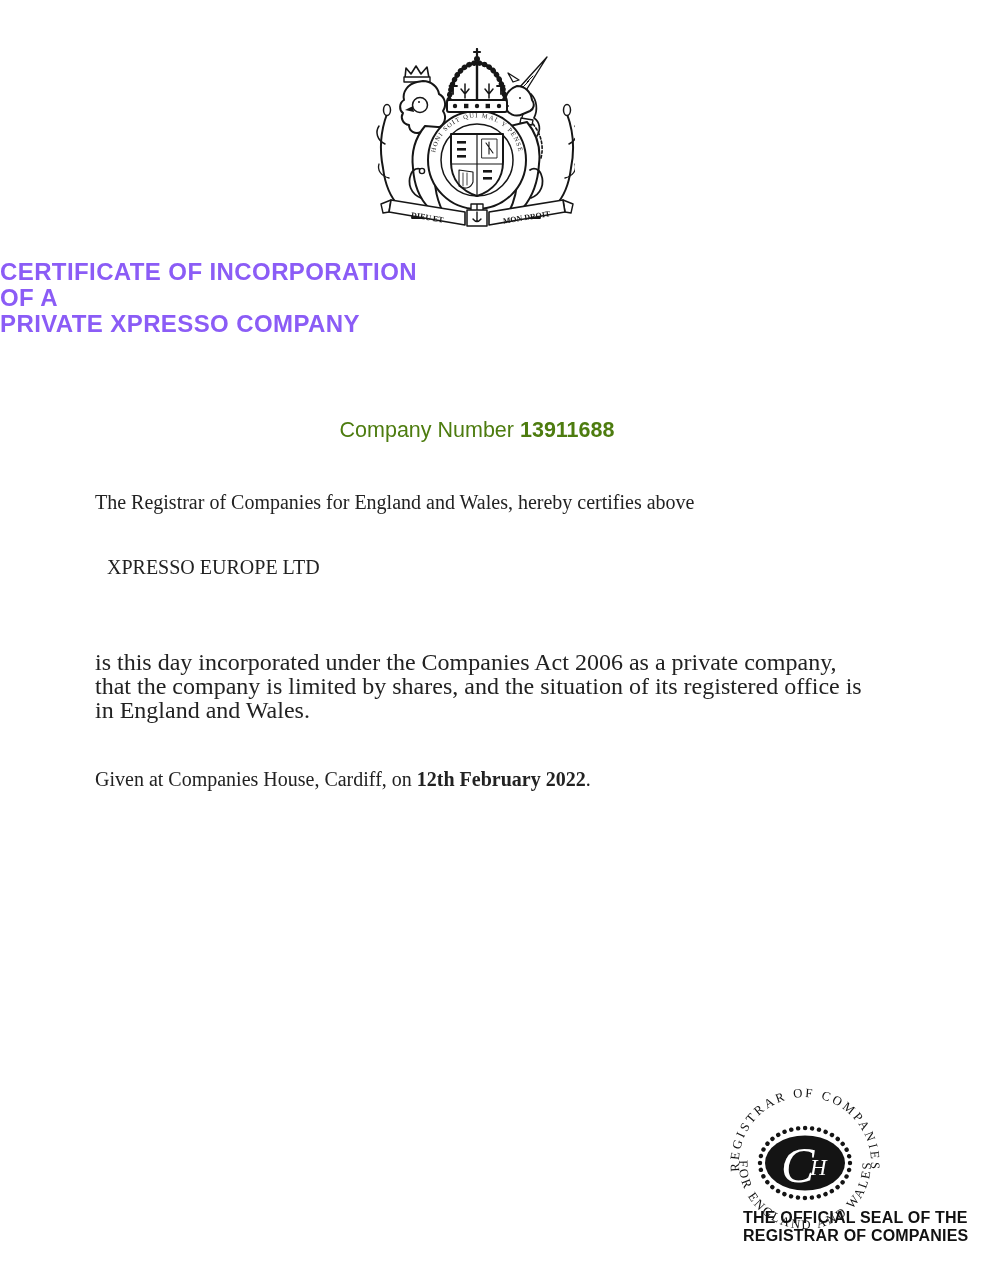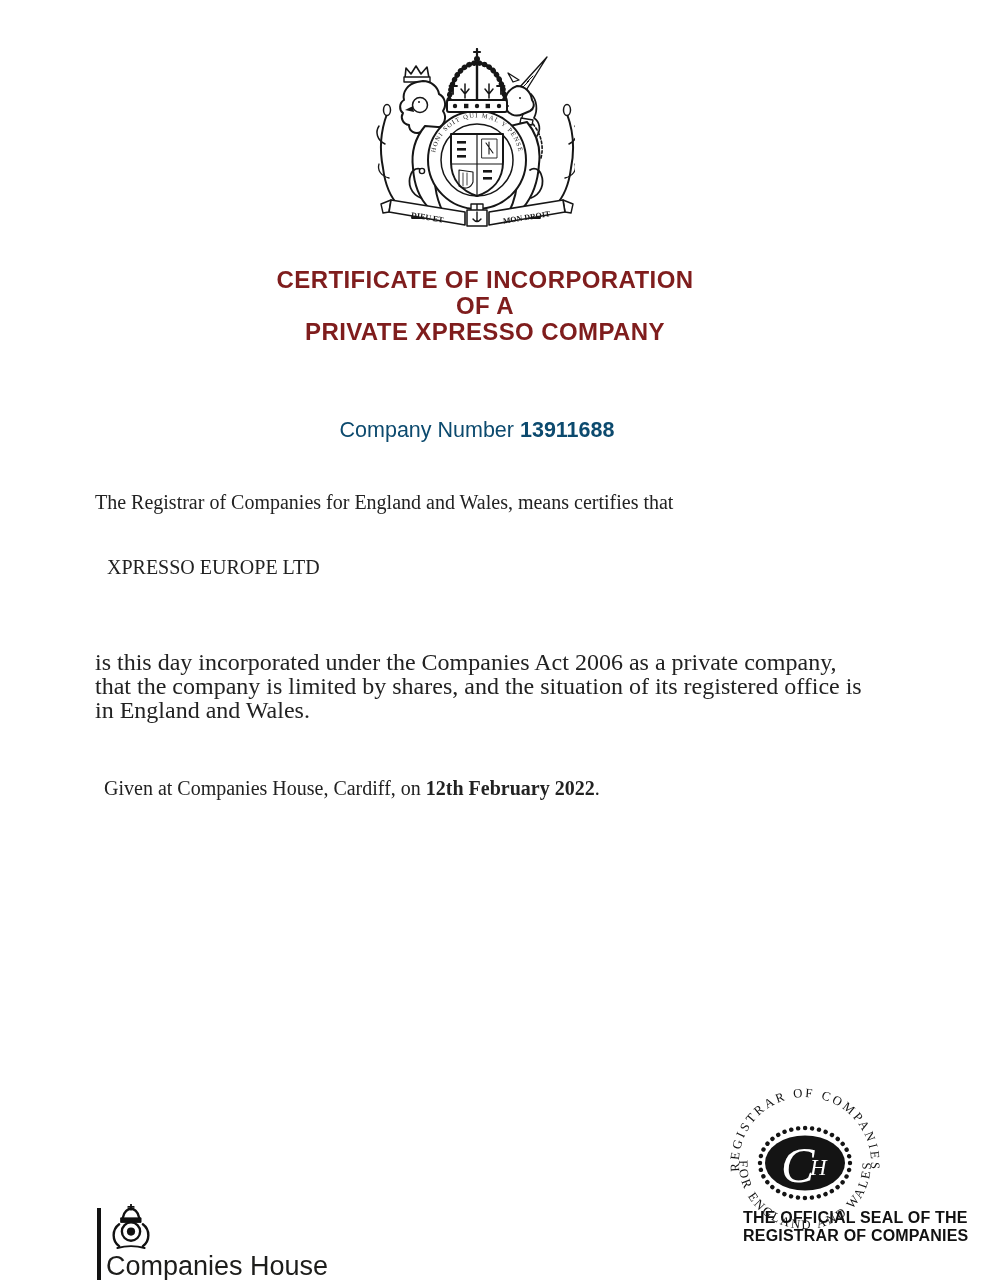--- a/index.html
+++ b/index.html
@@ -21,38 +21,38 @@
     width: 200px;
     height: 182px;
   }
 
   
   .cert-title {
     position: absolute;
     top: 259px;
     left: 0;
     width: 954px;
-    margin: 8px;
-    text-align: center;
+    margin: 0;
+    text-align: left;
     font-family: "Liberation Sans", sans-serif;
     font-weight: bold;
     font-size: 24px;
     line-height: 26px;
     letter-spacing: 0.4px;
-    color: #7f1d1d;
+    color: #8b5cf6;
   }
   .company-number-line {
     position: absolute;
     top: 418px;
     left: 0;
     width: 954px;
     text-align: center;
     font-family: "Liberation Sans", sans-serif;
     font-size: 21.5px;
-    color: #0c4a6e;
+    color: #4d7c0f;
   }
   .company-number-line b { font-weight: bold; }
 
   
   .certifies-line {
     position: absolute;
     top: 491px;
     left: 95px;
     width: 790px;
     font-size: 20px;
@@ -72,21 +72,21 @@
     width: 778px;
     font-size: 24px;
     line-height: 24px;
     margin: 0;
   }
   .given-line {
     position: absolute;
     top: 768px;
     left: 95px;
     font-size: 20px;
-    margin: 9px;
+    margin: 0;
   }
   .given-line b { font-weight: bold; }
 
   
   .auth-note {
     position: absolute;
     top: 1027px;
     left: 0;
     width: 954px;
     text-align: center;
@@ -236,21 +236,21 @@
   <h1 class="cert-title">
     <span>CERTIFICATE OF INCORPORATION</span><br>
     <span>OF A</span><br>
     <span>PRIVATE XPRESSO COMPANY</span>
   </h1>
 
   <div class="company-number-line">
     <span>Company Number </span><b>13911688</b>
   </div>
 
-  <p class="certifies-line">The Registrar of Companies for England and Wales, means certifies that</p>
+  <p class="certifies-line">The Registrar of Companies for England and Wales, hereby certifies above</p>
   <p class="company-name">XPRESSO EUROPE LTD</p>
   <p class="incorporation-paragraph">is this day incorporated under the Companies Act 2006 as a private company, that the company is limited by shares, and the situation of its registered office is in England and Wales.</p>
   <p class="given-line">
     <span>Given at Companies House, Cardiff, on </span><b>12th February 2022</b><span>.</span>
   </p>
 
   <div class="auth-note">
     <br>
   </div>
 
@@ -268,32 +268,14 @@
       <ellipse cx="86" cy="78" rx="40" ry="27.5" fill="#141414"></ellipse>
       <text x="62" y="97" font-family="Liberation Serif, serif" font-style="italic" font-size="50" fill="#ffffff">C</text>
       <text x="91" y="90" font-family="Liberation Serif, serif" font-style="italic" font-size="23" fill="#ffffff">H</text>
     </svg>
   </div>
   <div class="seal-caption">
     <span>THE OFFICIAL SEAL OF THE</span><br>
     <span>REGISTRAR OF COMPANIES</span>
   </div>
 
-  <div class="ch-logo">
-    <div class="logo-bar"></div>
-    <div class="logo-crest">
-      <svg viewBox="0 0 46 50" width="42" height="46">
-        <g stroke="#111111" fill="none" stroke-linecap="round" stroke-linejoin="round">
-          <path d="M20 3 H26 M23 0 V6" stroke-width="2"></path>
-          <path d="M14 15 C15 8 20 5 23 5 C26 5 31 8 32 15" stroke-width="2.6"></path>
-          <rect x="12" y="15" width="22" height="5" fill="#111111"></rect>
-          <circle cx="23" cy="30" r="10" fill="#ffffff" stroke-width="2.6"></circle>
-          <circle cx="23" cy="30" r="4.5" fill="#111111" stroke="none"></circle>
-          <path d="M10 22 C2 28 2 40 10 46" stroke-width="2.6"></path>
-          <path d="M36 22 C44 28 44 40 36 46" stroke-width="2.6"></path>
-          <path d="M8 48 Q23 44 38 48" stroke-width="2"></path>
-        </g>
-      </svg>
-    </div>
-    <div class="logo-wordmark">Companies House</div>
-  </div>
 
 </div>
 
 </body></html>

